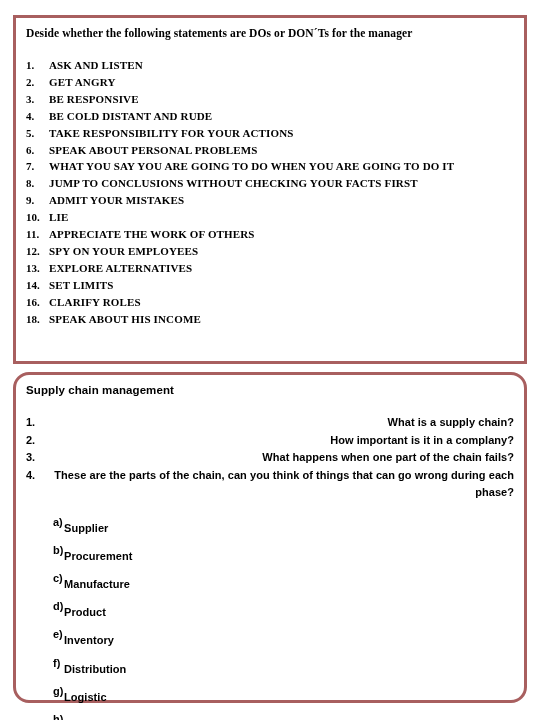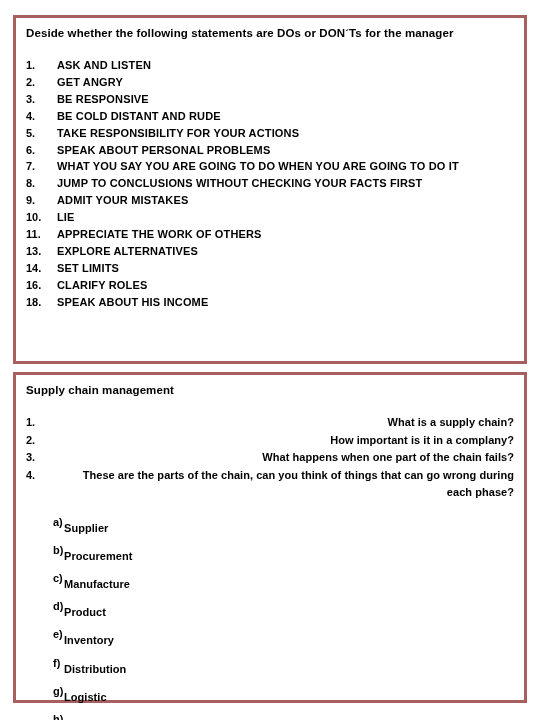--- a/index.html
+++ b/index.html
@@ -26,22 +26,22 @@
 
   
   .box {
     position: absolute;
     left: 13px;
     width: 514px;
     box-sizing: border-box;
     background: #ffffff;
     border: 3px solid #a85f5f;
   }
-  .box-1 { top: 15px;  height: 349px; }
-  .box-2 { top: 372px; height: 331px; }
+  .box-1 { top: 15px;  height: 349px; font-family: Liberation Serif, serif; }
+  .box-2 { top: 372px; height: 331px; border-radius: 16px; }
 
   .box-inner {
     padding: 8px 10px 0 10px;
   }
 
   
   .box-heading {
     font-size: 11.5px;
     font-weight: bold;
     letter-spacing: 0.1px;
@@ -65,21 +65,20 @@
   }
   ol.num-list > li .num {
     flex: 0 0 auto;
     width: 23px;
     text-align: left;
     white-space: nowrap;
   }
   ol.num-list > li .txt {
     flex: 1 1 auto;
     letter-spacing: 0.15px;
-    margin-left: 8px;
   }
 
   
   ol.num-list.q-list > li {
     line-height: 17.5px;
     margin-bottom: 0;
   }
   ol.num-list.q-list > li .txt {
     letter-spacing: 0.05px;
     text-align: right;
@@ -157,20 +156,24 @@
           </li>
           <li>
             <span class="num">10.</span>
             <span class="txt">LIE</span>
           </li>
           <li>
             <span class="num">11.</span>
             <span class="txt">APPRECIATE THE WORK OF OTHERS</span>
           </li>
           <li>
+            <span class="num">12.</span>
+            <span class="txt">SPY ON YOUR EMPLOYEES</span>
+          </li>
+          <li>
             <span class="num">13.</span>
             <span class="txt">EXPLORE ALTERNATIVES</span>
           </li>
           <li>
             <span class="num">14.</span>
             <span class="txt">SET LIMITS</span>
           </li>
           <li>
             <span class="num">16.</span>
             <span class="txt">CLARIFY ROLES</span>

